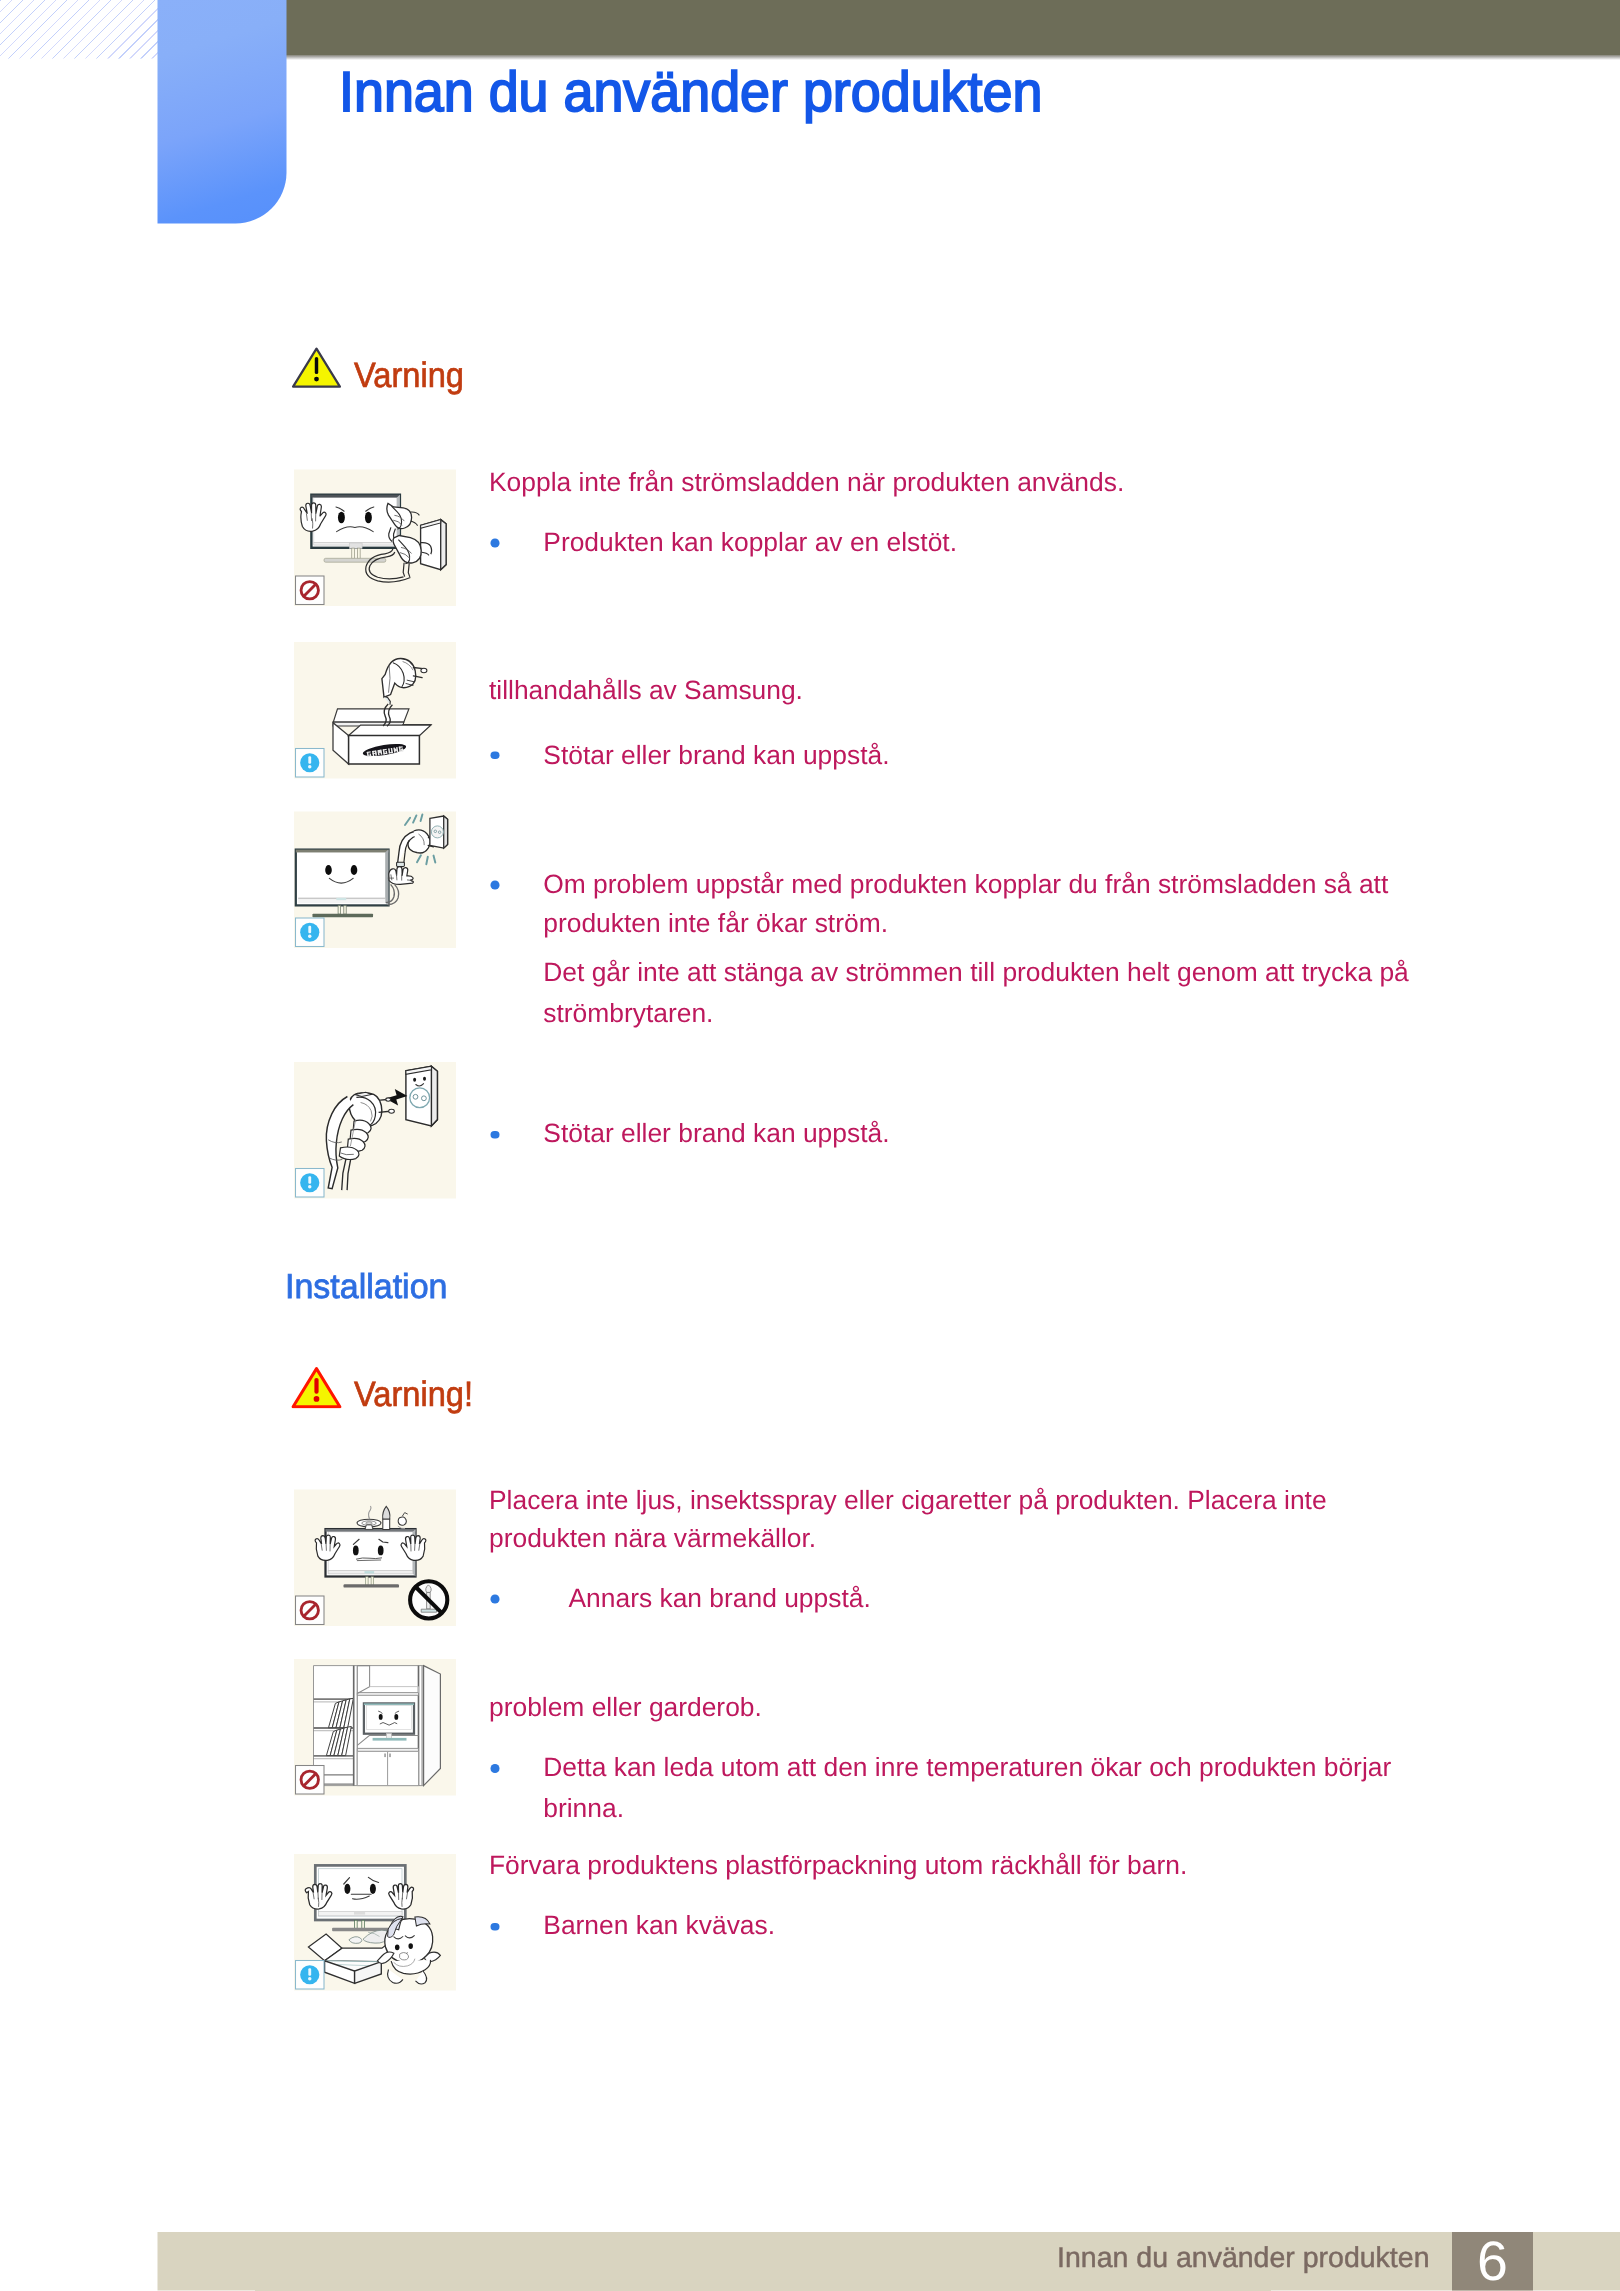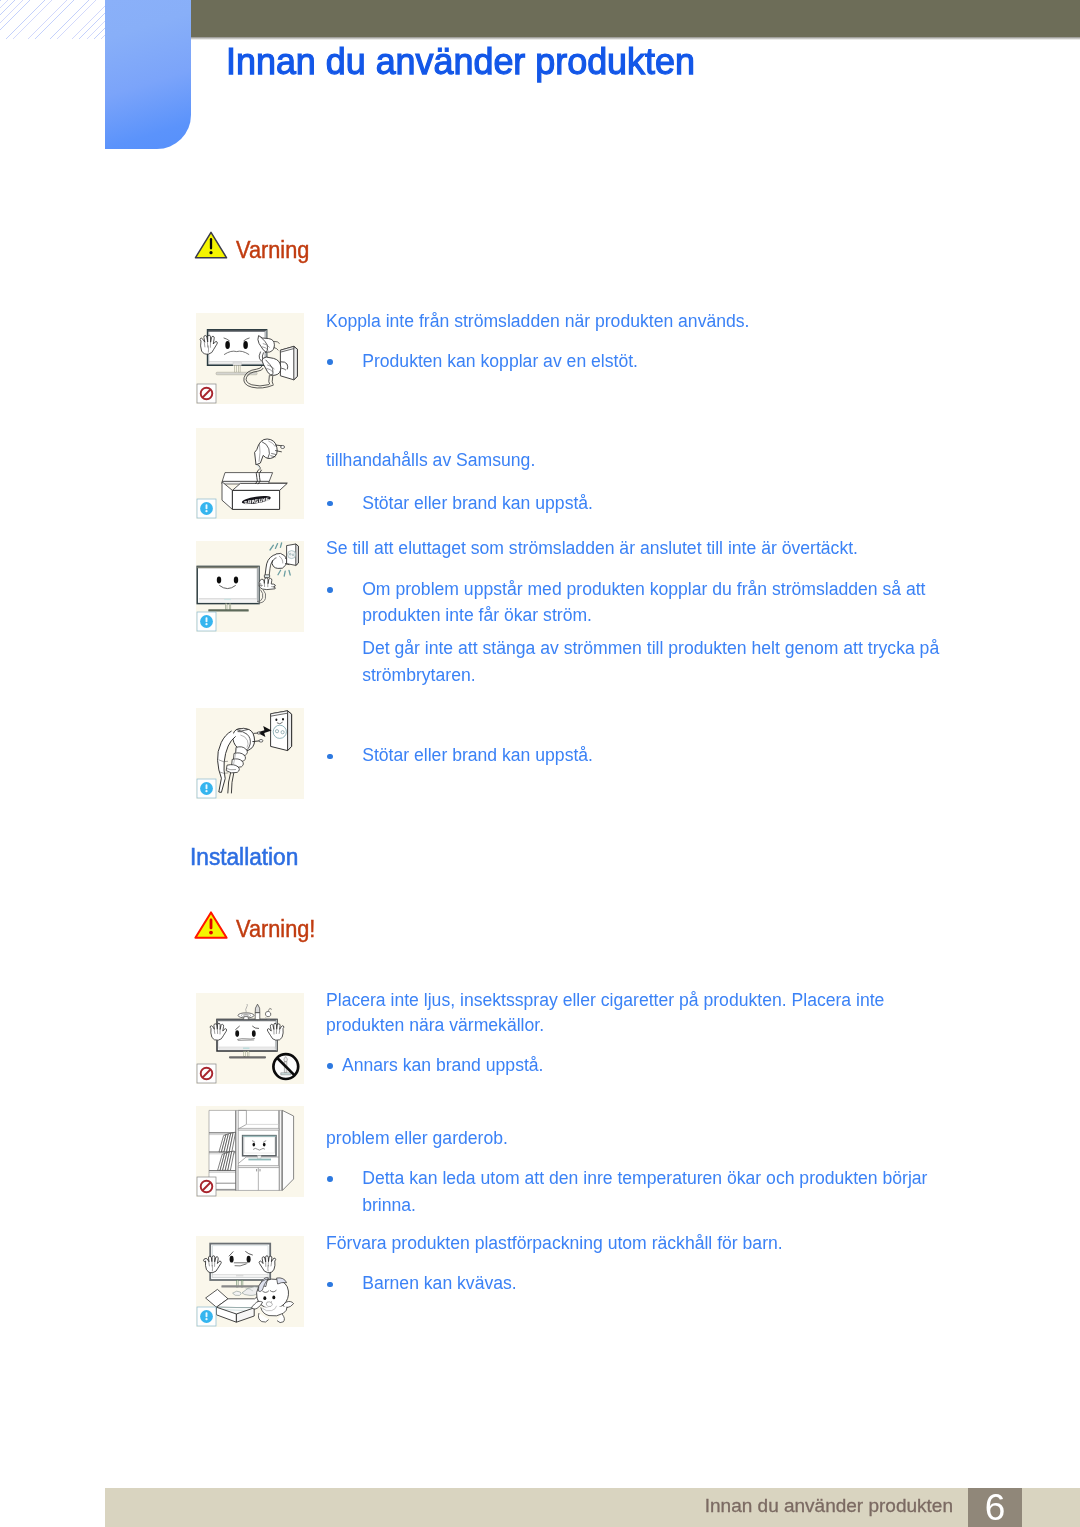--- a/index.html
+++ b/index.html
@@ -31,21 +31,21 @@
   
   .warn-tri{position:absolute;}
   .warn-label{position:absolute;font-size:23.5px;color:#c13c10;white-space:nowrap;
     line-height:1;-webkit-text-stroke:0.45px #c13c10;
     transform:scaleX(0.925);transform-origin:left top;}
   .sec-head{position:absolute;font-size:23px;color:#2d6ee2;white-space:nowrap;
     line-height:1;-webkit-text-stroke:0.55px #2d6ee2;
     transform:scaleX(0.985);transform-origin:left top;}
   .illus{position:absolute;width:108px;height:91px;background:#faf7eb;}
   .illus svg{position:absolute;left:-3px;top:0;overflow:visible;}
-  .ptxt{position:absolute;font-size:17.6px;color:#3b82f6;white-space:nowrap;line-height:1;}
+  .ptxt{position:absolute;font-size:17.6px;color:#be185d;white-space:nowrap;line-height:1;}
   .bullet{position:absolute;width:5.8px;height:5.8px;border-radius:50%;background:#2d79e0;}
 
   
   .footer{position:absolute;left:105px;top:1488px;width:975px;height:44px;background:#d9d4c0;}
   .ftext{position:absolute;top:7.6px;right:127px;font-size:19px;color:#7b6a62;white-space:nowrap;
     line-height:1;-webkit-text-stroke:0.3px #7b6a62;}
   .fnum{position:absolute;left:968px;top:1488px;width:54px;height:44px;background:#908779;}
   
   .fnum span{position:absolute;left:0;top:-2.5px;width:54px;height:44px;display:flex;
     align-items:center;justify-content:center;color:#fff;font-size:37px;padding-bottom:0px;}
@@ -65,44 +65,43 @@
  <rect x="15.85" y="7.0" width="2.3" height="11.4" rx="1.15" fill="#0a0a0a"></rect>
  <circle cx="17" cy="21.7" r="1.6" fill="#0a0a0a"></circle>
 </svg>
 <div class="warn-label" style="left:236.4px;top:238.6px">Varning</div>
 <div class="ptxt" style="left:326.0px;top:313.0px">Koppla inte från strömsladden när produkten används.</div>
 <div class="bullet" style="left:326.9px;top:359.1px"></div>
 <div class="ptxt" style="left:362.2px;top:352.8px">Produkten kan kopplar av en elstöt.</div>
 <div class="ptxt" style="left:326.0px;top:452.1px">tillhandahålls av Samsung.</div>
 <div class="bullet" style="left:326.9px;top:500.7px"></div>
 <div class="ptxt" style="left:362.2px;top:494.5px">Stötar eller brand kan uppstå.</div>
-<div class="ptxt" style="left:326.0px;top:540.2px">Se till att eluttaget som strömsladden är anslutet till inte är övertäckt.</div>
 <div class="bullet" style="left:326.9px;top:586.8px"></div>
 <div class="ptxt" style="left:362.2px;top:580.5px">Om problem uppstår med produkten kopplar du från strömsladden så att</div>
 <div class="ptxt" style="left:362.2px;top:606.5px">produkten inte får ökar ström.</div>
 <div class="ptxt" style="left:362.2px;top:640.1px">Det går inte att stänga av strömmen till produkten helt genom att trycka på</div>
 <div class="ptxt" style="left:362.2px;top:666.5px">strömbrytaren.</div>
 <div class="bullet" style="left:326.9px;top:753.5px"></div>
 <div class="ptxt" style="left:362.2px;top:747.1px">Stötar eller brand kan uppstå.</div>
 <div class="sec-head" style="left:189.5px;top:845.8px">Installation</div>
 <svg class="warn-tri" style="left:194.0px;top:911.0px" width="34.0" height="28.0" viewBox="0 0 34 28">
  <path d="M17 1.4 L32.6 26.8 L1.4 26.8 Z" fill="#f5f500" stroke="#ff1500" stroke-width="2.0" stroke-linejoin="round"></path>
  <rect x="15.6" y="7.6" width="2.8" height="10.6" rx="1.3" fill="#e00000"></rect>
  <circle cx="17" cy="21.6" r="1.9" fill="#e00000"></circle>
 </svg>
 <div class="warn-label" style="left:236.4px;top:918.4px">Varning!</div>
 <div class="ptxt" style="left:326.0px;top:991.9px">Placera inte ljus, insektsspray eller cigaretter på produkten. Placera inte</div>
 <div class="ptxt" style="left:326.0px;top:1017.1px">produkten nära värmekällor.</div>
 <div class="bullet" style="left:326.9px;top:1063.1px"></div>
-<div class="ptxt" style="left:342px;top:1056.8px">Annars kan brand uppstå.</div>
+<div class="ptxt" style="left:379px;top:1056.8px">Annars kan brand uppstå.</div>
 <div class="ptxt" style="left:326.0px;top:1129.8px">problem eller garderob.</div>
 <div class="bullet" style="left:326.9px;top:1175.8px"></div>
 <div class="ptxt" style="left:362.2px;top:1169.9px">Detta kan leda utom att den inre temperaturen ökar och produkten börjar</div>
 <div class="ptxt" style="left:362.2px;top:1197.1px">brinna.</div>
-<div class="ptxt" style="left:326.0px;top:1234.8px">Förvara produkten plastförpackning utom räckhåll för barn.</div>
+<div class="ptxt" style="left:326.0px;top:1234.8px">Förvara produktens plastförpackning utom räckhåll för barn.</div>
 <div class="bullet" style="left:326.9px;top:1281.7px"></div>
 <div class="ptxt" style="left:362.2px;top:1275.2px">Barnen kan kvävas.</div>
 <div class="illus" style="left:196px;top:313.0px">
 <svg width="111" height="91" viewBox="-3 0 111 91">
 <g>
   <rect x="11.6" y="16.8" width="59.0" height="35.4" fill="#fff" stroke="#2a3b40" stroke-width="1.6"></rect>
   <rect x="13.2" y="18.6" width="55.4" height="30.0" fill="#fff" stroke="#d2d2d2" stroke-width="0.45"></rect>
   <rect x="11.6" y="16.8" width="59.0" height="1.9" fill="#4c5257"></rect>
   <path d="M68.6 18.7 L70.6 16.9 L70.6 52.2 L68.6 50.2 Z" fill="#b9bdbf"></path>
   <rect x="13.2" y="48.6" width="55.4" height="1.8" fill="#efefef" stroke="#bfbfbf" stroke-width="0.35"></rect>

